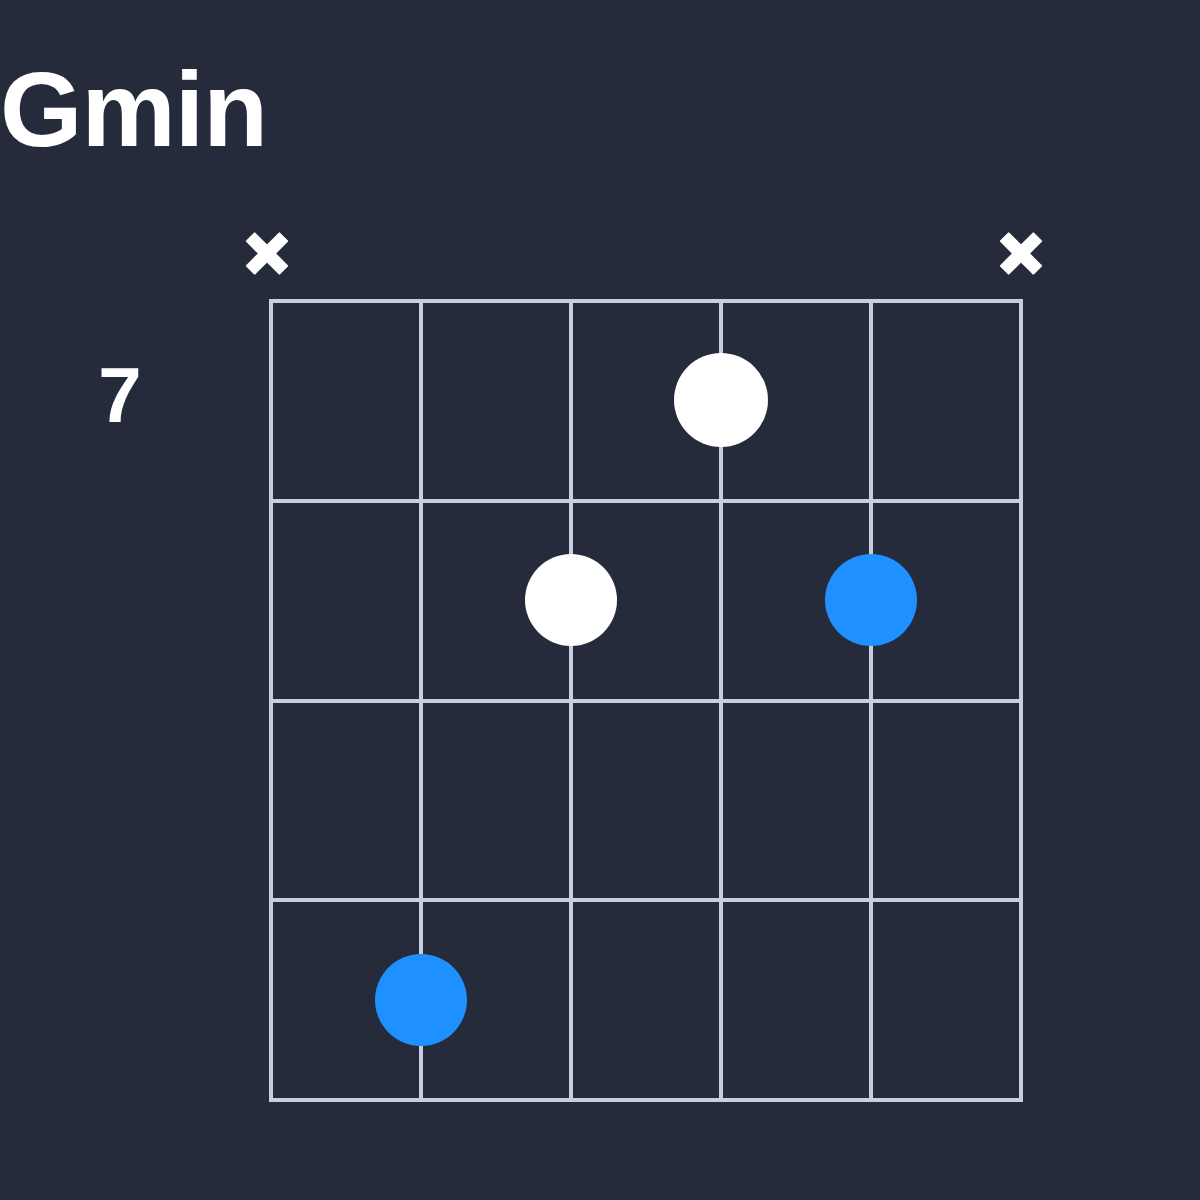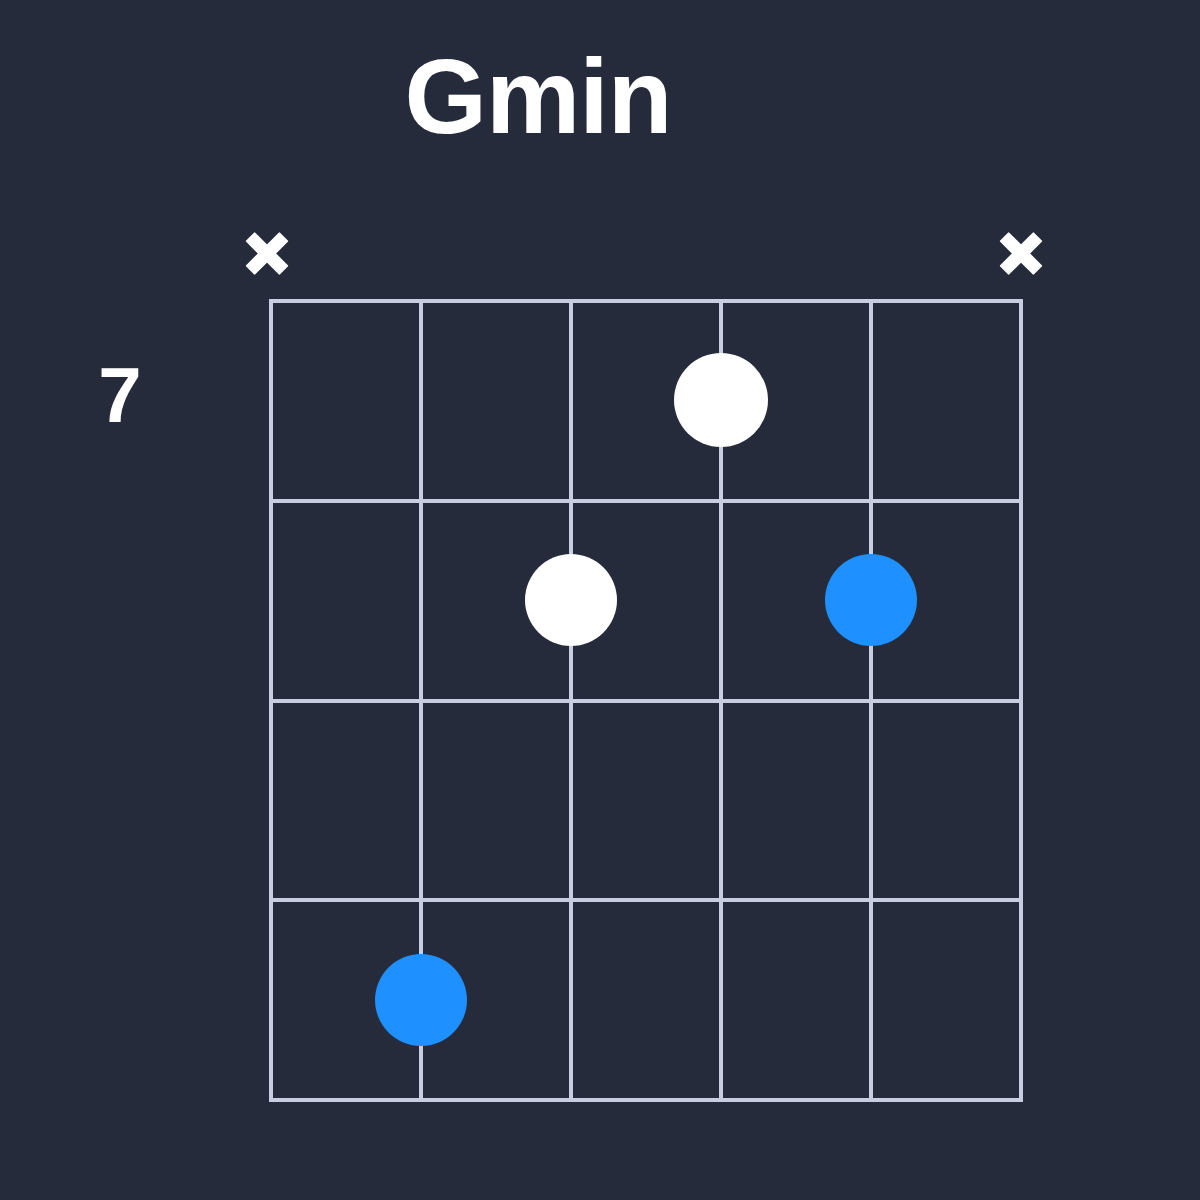--- a/index.html
+++ b/index.html
@@ -16,24 +16,23 @@
   }
 
   #chord-root {
     position: absolute;
     inset: 0;
   }
 
   
   .chord-title {
     position: absolute;
-    top: 43px;
+    top: 56px;
     left: 0;
     width: 1076px;
-    text-align: center;
     font-size: 106px;
     font-weight: bold;
     color: #ffffff;
     letter-spacing: -1px;
     line-height: 1.0;
     white-space: nowrap;
   }
 
   
   .fret-label {

